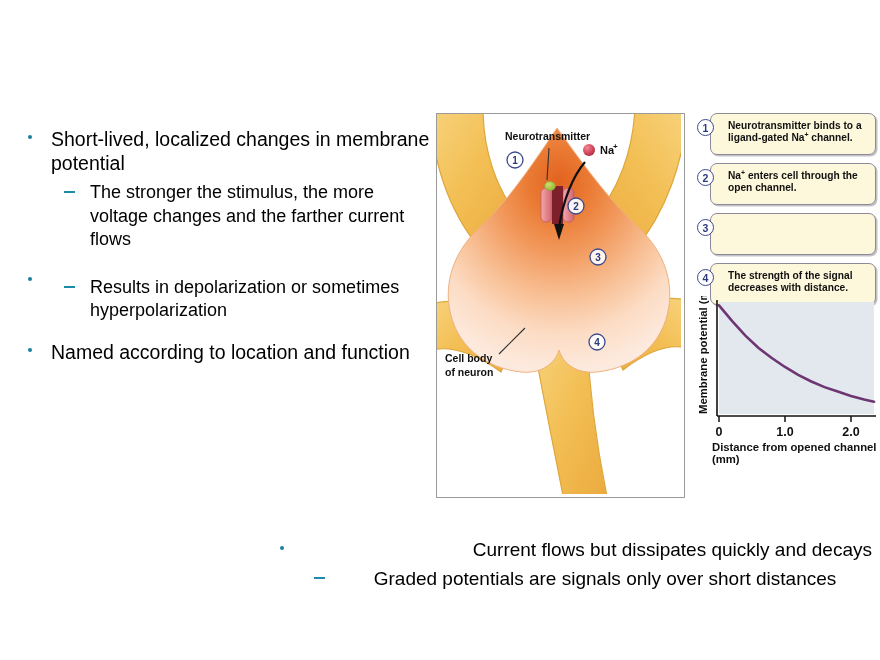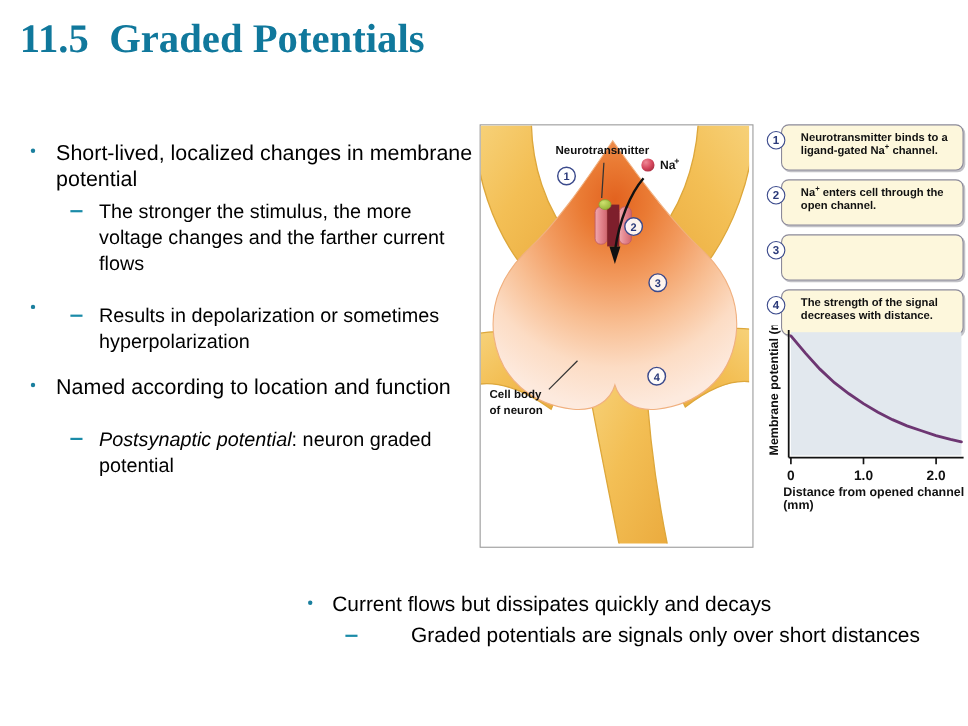--- a/index.html
+++ b/index.html
@@ -31,21 +31,21 @@
       background:#1a7f9e;}
   .b2{position:relative;padding-left:76px;margin-bottom:5px;
       font-size:18px;line-height:23.5px;color:#000;}
   .b2 .dash{position:absolute;left:50px;top:10px;width:11px;height:2px;background:#1a8ba8;}
   .gap{height:13px;}
   .gap-s{height:9px;}
   em{font-style:italic;}
 
   
   .bottomcol{position:absolute;left:272px;top:538px;width:600px;}
-  .bb1{position:relative;padding-left:30px;font-size:19px;line-height:24px;color:#000;}
+  .bb1{position:relative;padding-left:30px;font-size:19px;line-height:24px;color:#000;text-align:right;}
   .bb1 .dot{position:absolute;left:8px;top:8px;width:4px;height:4px;border-radius:50%;
       background:#1a7f9e;}
   .bb2{position:relative;padding-left:66px;font-size:19px;line-height:24px;color:#000;margin-top:5px;text-align:center;}
   .bb2 .dash{position:absolute;left:42px;top:10px;width:11px;height:2px;background:#1a8ba8;}
 
   
   .figframe{
     position:absolute;left:436px;top:113px;width:247px;height:383px;
     border:1.5px solid #9b9b9b;background:#ffffff;overflow:hidden;
   }
@@ -79,21 +79,20 @@
 
   
   .graph{position:absolute;left:690px;top:296px;width:190px;height:170px;}
   .graph svg{display:block;}
 </style>
 </head>
 <body>
 
 <div class="slide">
 
-  <div class="title">11.5  Graded Potentials</div>
 
   <div class="textcol">
 
     <div class="b1">
       <span class="dot"></span>
       <span>Short-lived, localized changes in membrane potential</span>
     </div>
 
     <div class="b2">
       <span class="dash"></span>
@@ -116,24 +115,20 @@
     <div class="b1">
       <span class="dot"></span>
       <span>Named according to location and function</span>
     </div>
 
     <div class="gap-s"></div>
 
 
     <div class="gap-s"></div>
 
-    <div class="b2">
-      <span class="dash"></span>
-      <em>Postsynaptic potential</em><span>: neuron graded potential</span>
-    </div>
 
   </div>
 
   <div class="bottomcol">
     <div class="bb1">
       <span class="dot"></span>
       <span>Current flows but dissipates quickly and decays</span>
     </div>
     <div class="bb2">
       <span class="dash"></span>

